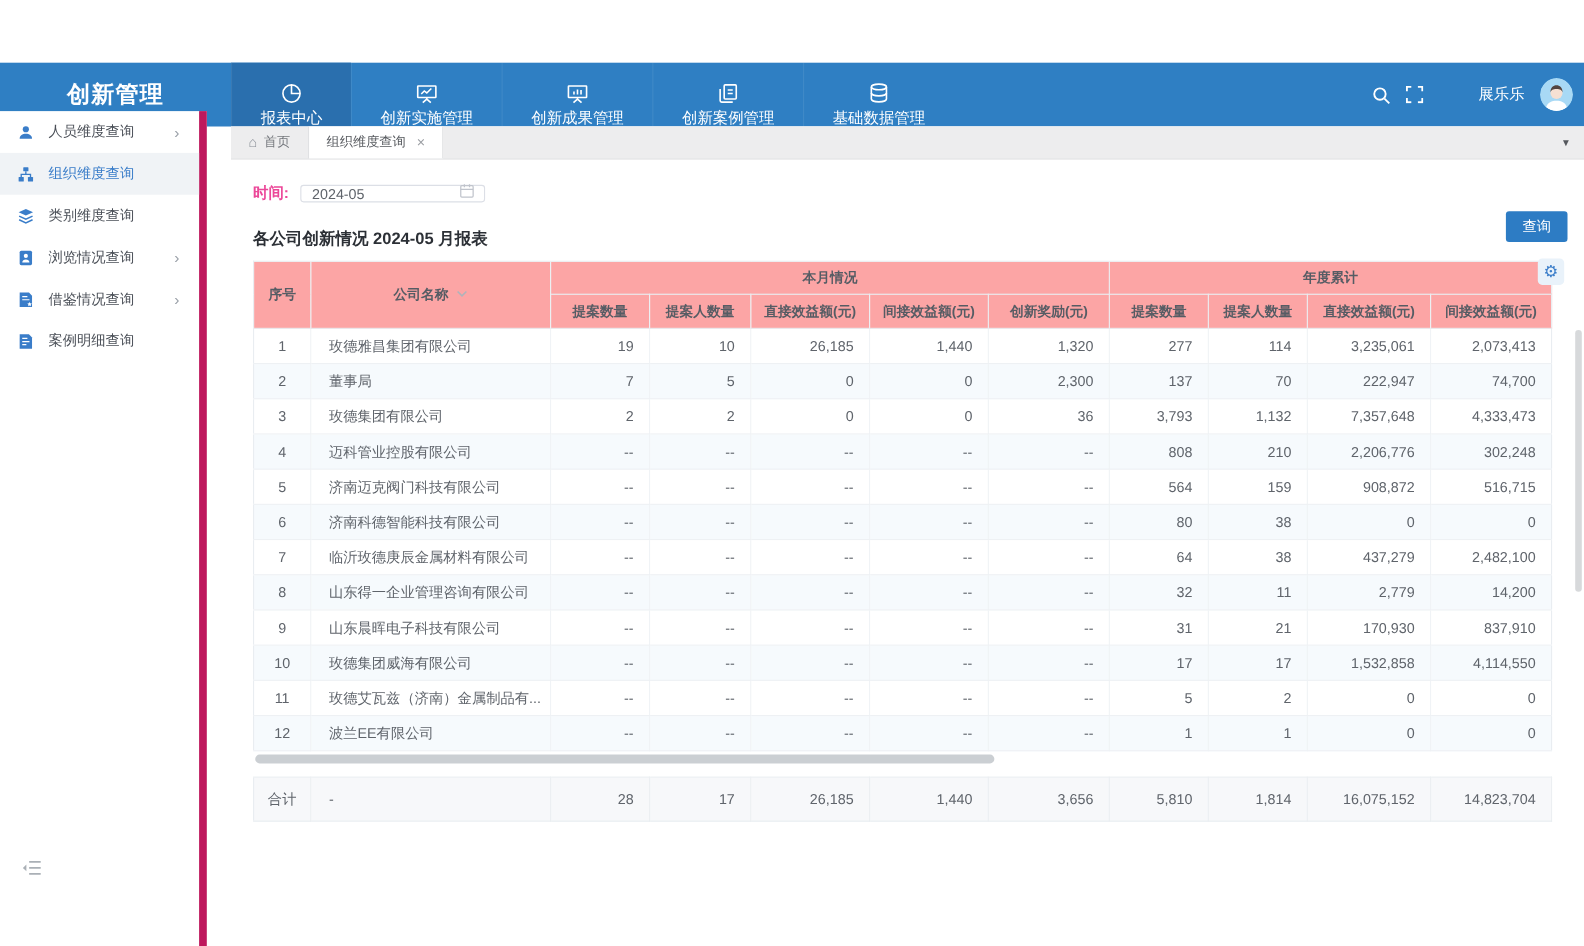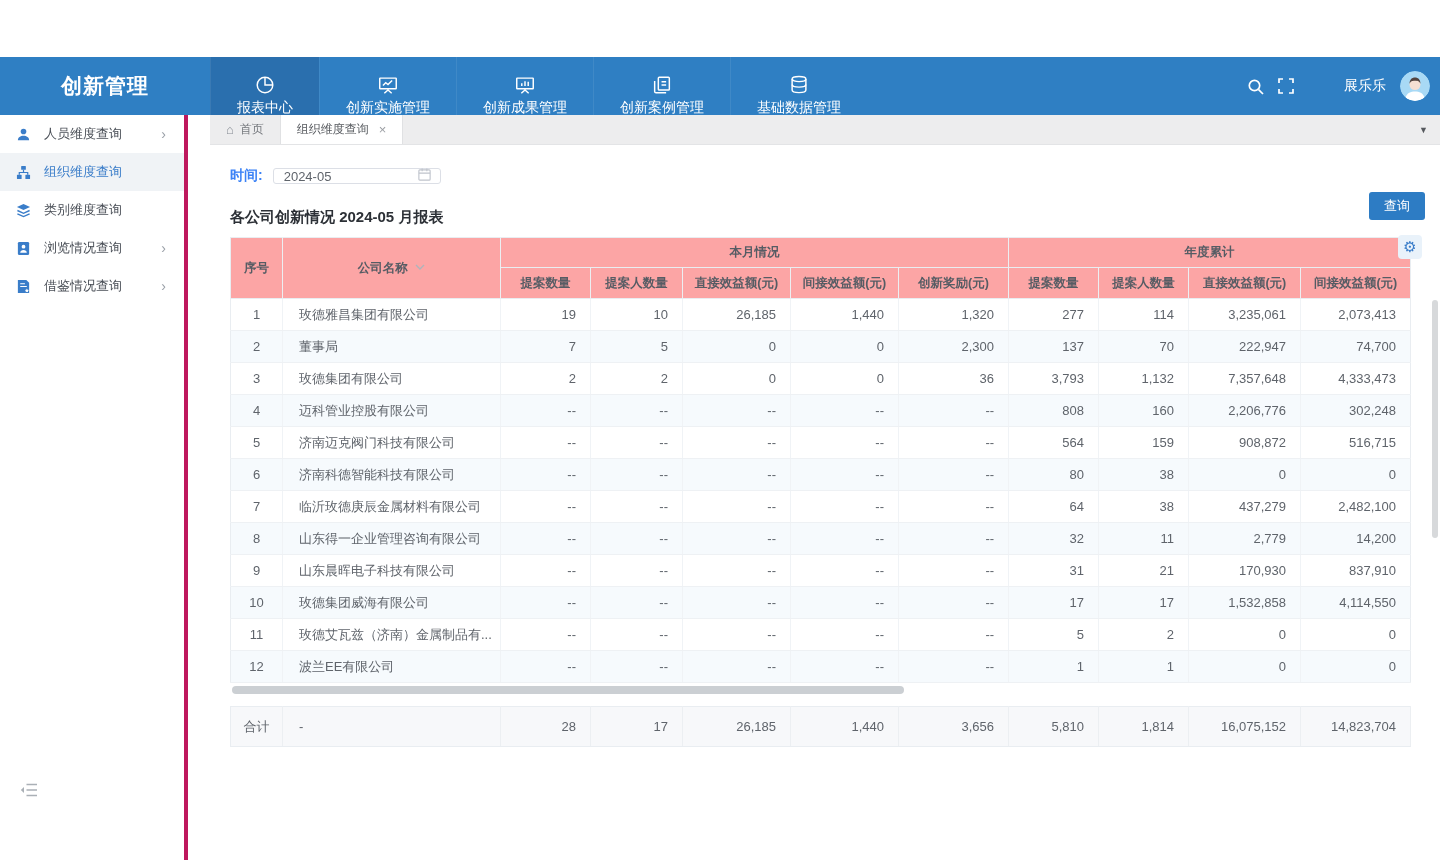--- a/index.html
+++ b/index.html
@@ -16,22 +16,22 @@
     padding:0 26px; gap:3px; cursor:pointer; border-left:1px solid rgba(255,255,255,0.08); }
   .nav-item.active { background:#2a6fae; }
   .nav-label { font-size:14px; line-height:16px; }
   .nav-ico svg { display:block; }
   .topbar-right { margin-left:auto; display:flex; align-items:center; padding-right:10px; }
   .tb-ico { margin-right:14px; display:flex; cursor:pointer; }
   .user-name { font-size:14px; margin:0 14px 0 36px; }
   .avatar { width:30px; height:30px; border-radius:50%; overflow:hidden; cursor:pointer; }
 
   
-  .sidebar { position:absolute; top:115px; left:0; width:188px; bottom:0;
-    background:#fff; border-right:4px solid #be185d; }
+  .sidebar { position:absolute; top:101px; left:0; width:188px; bottom:0;
+    background:#fff; border-right:7px solid #be185d; }
   .side-item { height:38px; display:flex; align-items:center; padding:0 14px; cursor:pointer; }
   .side-item.active { background:#f0f3f6; }
   .side-ico { width:18px; display:flex; justify-content:center; }
   .side-label { font-size:13px; color:#4a4f57; margin-left:12px; flex:1; }
   .side-item.active .side-label { color:#3a7dc9; }
   .side-arrow { font-size:14px; color:#9aa0a8; margin-right:4px; }
   .collapse-btn { position:absolute; left:20px; bottom:58px; cursor:pointer; }
 
   
   .main { position:absolute; top:115px; left:210px; right:0; bottom:0; background:#fff; }
@@ -41,21 +41,21 @@
   .tab { display:flex; align-items:center; padding:0 16px; font-size:12px; color:#76797e;
     border-right:1px solid #e0e1e3; cursor:pointer; gap:6px; }
   .tab.active { background:#fff; color:#55585d; }
   .tab-close { color:#9b9ea3; font-size:13px; margin-left:4px; cursor:pointer; }
   .tab-home { font-size:13px; color:#8a8f97; }
   .tabbar-caret { position:absolute; right:12px; top:0; height:30px; display:flex;
     align-items:center; font-size:9px; color:#55585d; cursor:pointer; }
 
   .content { padding:17px 30px 0 20px; position:relative; }
   .filter-row { display:flex; align-items:center; height:28px; }
-  .filter-label { font-size:14px; font-weight:bold; color:#3b82f6; margin-right:10px; }
+  .filter-label { font-size:14px; font-weight:bold; color:#ec4899; margin-right:10px; }
   .date-input { width:168px; height:16px; border:1px solid #dcdfe6; border-radius:3px;
     display:flex; align-items:center; padding:0 8px 0 10px; cursor:text; background:#fff; }
   .date-value { font-size:13px; color:#5f646b; flex:1; }
   .query-btn { position:absolute; top:47px; right:15px; width:56px; height:28px;
     background:#2d7cc4; color:#fff; border:none; border-radius:3px; font-size:13px;
     cursor:pointer; font-family:inherit; }
   .title-row { margin-top:18px; display:flex; align-items:center; }
   .report-title { font-size:15px; font-weight:bold; color:#2c3036; }
   .gear-btn { position:absolute; top:90px; right:18px; width:24px; height:24px;
     background:#e9f2fa; border-radius:4px; display:flex; align-items:center;
@@ -220,20 +220,29 @@
   <div class="side-item">
     <span class="side-ico">
       <svg width="15" height="15" viewBox="0 0 16 16">
           <path d="M2 1h9l3 3v11H2z" fill="#3a7dc9"></path>
           <path d="M4.5 5h5M4.5 8h7" stroke="#fff" stroke-width="1.2"></path>
           <path d="M11 10l.9 1.8 2 .3-1.45 1.4.35 2-1.8-.95-1.8.95.35-2L8.1 12.1l2-.3z" fill="#fff" transform="scale(0.75) translate(4.5,3.5)"></path>
         </svg>
     </span>
     <span class="side-label">借鉴情况查询</span>
     <span class="side-arrow">›</span>
+  </div>
+  <div class="side-item">
+    <span class="side-ico">
+      <svg width="15" height="15" viewBox="0 0 16 16">
+          <path d="M2 1h9l3 3v11H2z" fill="#3a7dc9"></path>
+          <path d="M4.5 5h5M4.5 8h7M4.5 11h4" stroke="#fff" stroke-width="1.2"></path>
+        </svg>
+    </span>
+    <span class="side-label">案例明细查询</span>
   </div>
 
   <span class="collapse-btn">
     <svg width="18" height="16" viewBox="0 0 18 16" fill="none" stroke="#aab0b6" stroke-width="1.6">
         <path d="M6.5 2.5H17M6.5 8H17M6.5 13.5H17"></path>
         <path d="M4 5v6L0.8 8z" fill="#aab0b6" stroke="none"></path>
       </svg>
   </span>
 </aside>
 
@@ -354,21 +363,21 @@
             </tr>
             <tr class="striped">
               <td class="c-idx">4</td>
               <td class="c-company">迈科管业控股有限公司</td>
               <td class="c-num">--</td>
               <td class="c-num">--</td>
               <td class="c-num">--</td>
               <td class="c-num">--</td>
               <td class="c-num">--</td>
               <td class="c-num">808</td>
-              <td class="c-num">160</td>
+              <td class="c-num">210</td>
               <td class="c-num">2,206,776</td>
               <td class="c-num">302,248</td>
             </tr>
             <tr>
               <td class="c-idx">5</td>
               <td class="c-company">济南迈克阀门科技有限公司</td>
               <td class="c-num">--</td>
               <td class="c-num">--</td>
               <td class="c-num">--</td>
               <td class="c-num">--</td>

